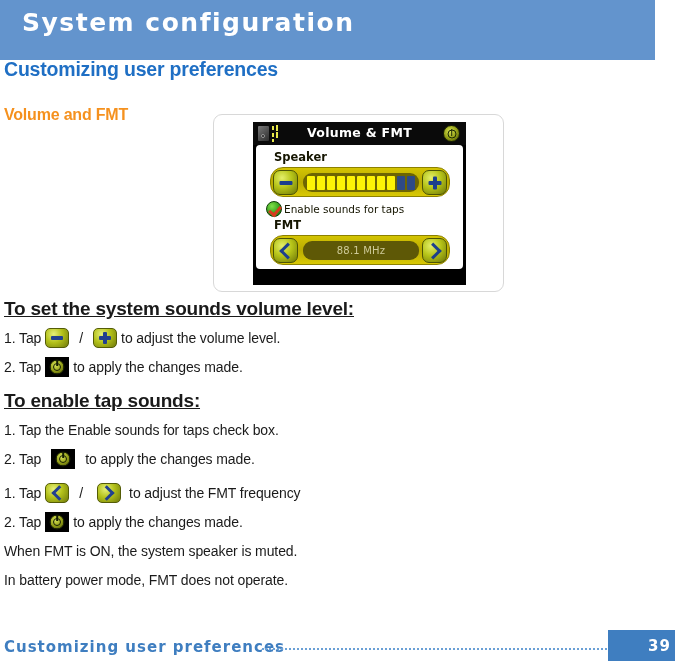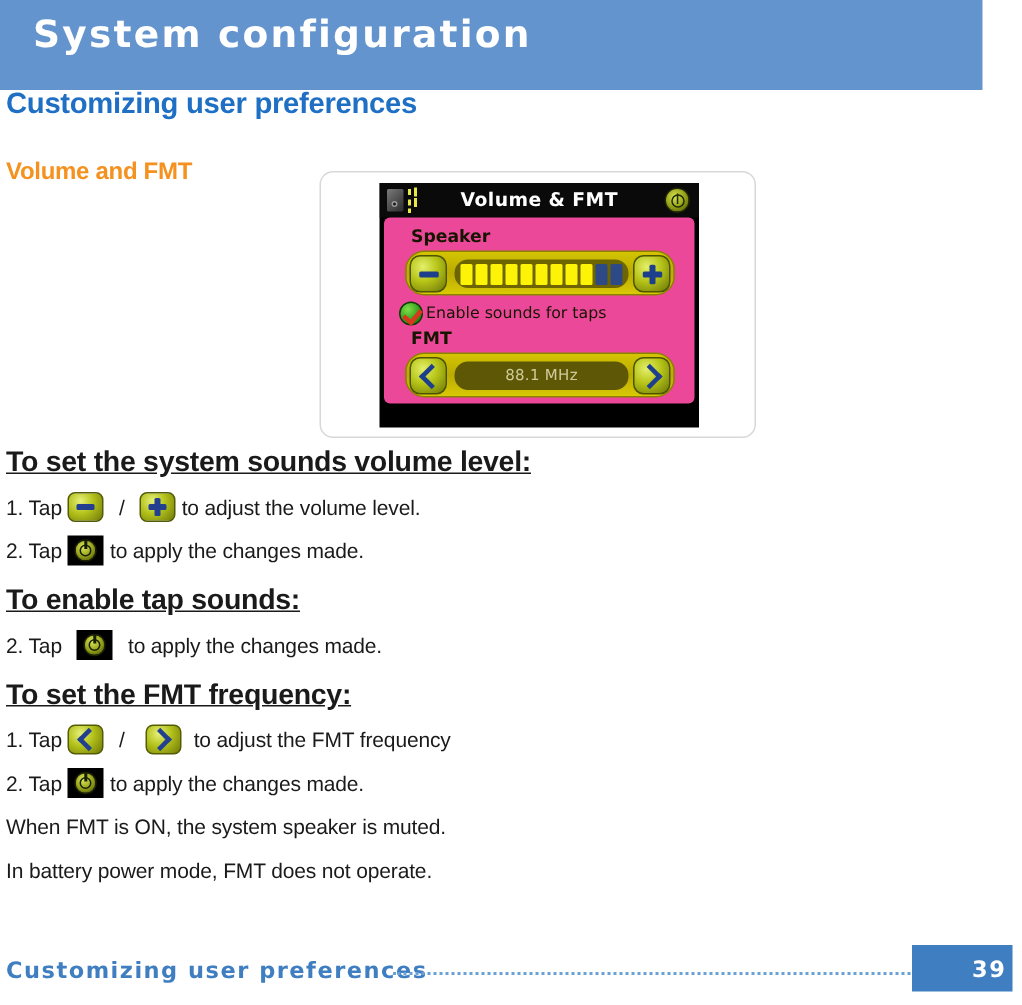--- a/index.html
+++ b/index.html
@@ -160,21 +160,21 @@
     background: #1d2a05;
   }
 
   
   .dev-body {
     position: absolute;
     left: 3px;
     top: 23px;
     width: 207px;
     height: 124px;
-    background: #ec4899;
+    background: #ffffff;
     border-radius: 4px;
   }
   .dev-label {
     position: absolute;
     font-size: 11.5px;
     font-weight: bold;
     color: #151500;
     font-family: "DejaVu Sans", sans-serif;
   }
   .lbl-speaker { left: 18px; top: 5px; }
@@ -580,34 +580,36 @@
         <span class="circ"></span>
         <span class="ring"></span>
         <span class="stem"></span>
       </span>
     </span>
     <span class="txt">to apply the changes made.</span>
   </div>
 
   <div class="ins-head">To enable tap sounds:</div>
 
+  <div class="ins-line">
+    <span class="txt">1. Tap the Enable sounds for taps check box.</span>
+  </div>
 
   <div class="ins-line ins-gap">
     <span class="txt">2. Tap</span>
     <span class="chip" style="margin:0 10px;">
       <span class="chip-pwr">
         <span class="circ"></span>
         <span class="ring"></span>
         <span class="stem"></span>
       </span>
     </span>
     <span class="txt">to apply the changes made.</span>
   </div>
 
-  <div class="ins-head">To set the FMT frequency:</div>
 
   <div class="ins-line">
     <span class="txt">1. Tap</span>
     <span class="chip">
       <span class="chip-btn"></span>
       <span class="g-chev l"></span>
     </span>
     <span class="sep">/</span>
     <span class="chip" style="margin:0 8px;">
       <span class="chip-btn"></span>

